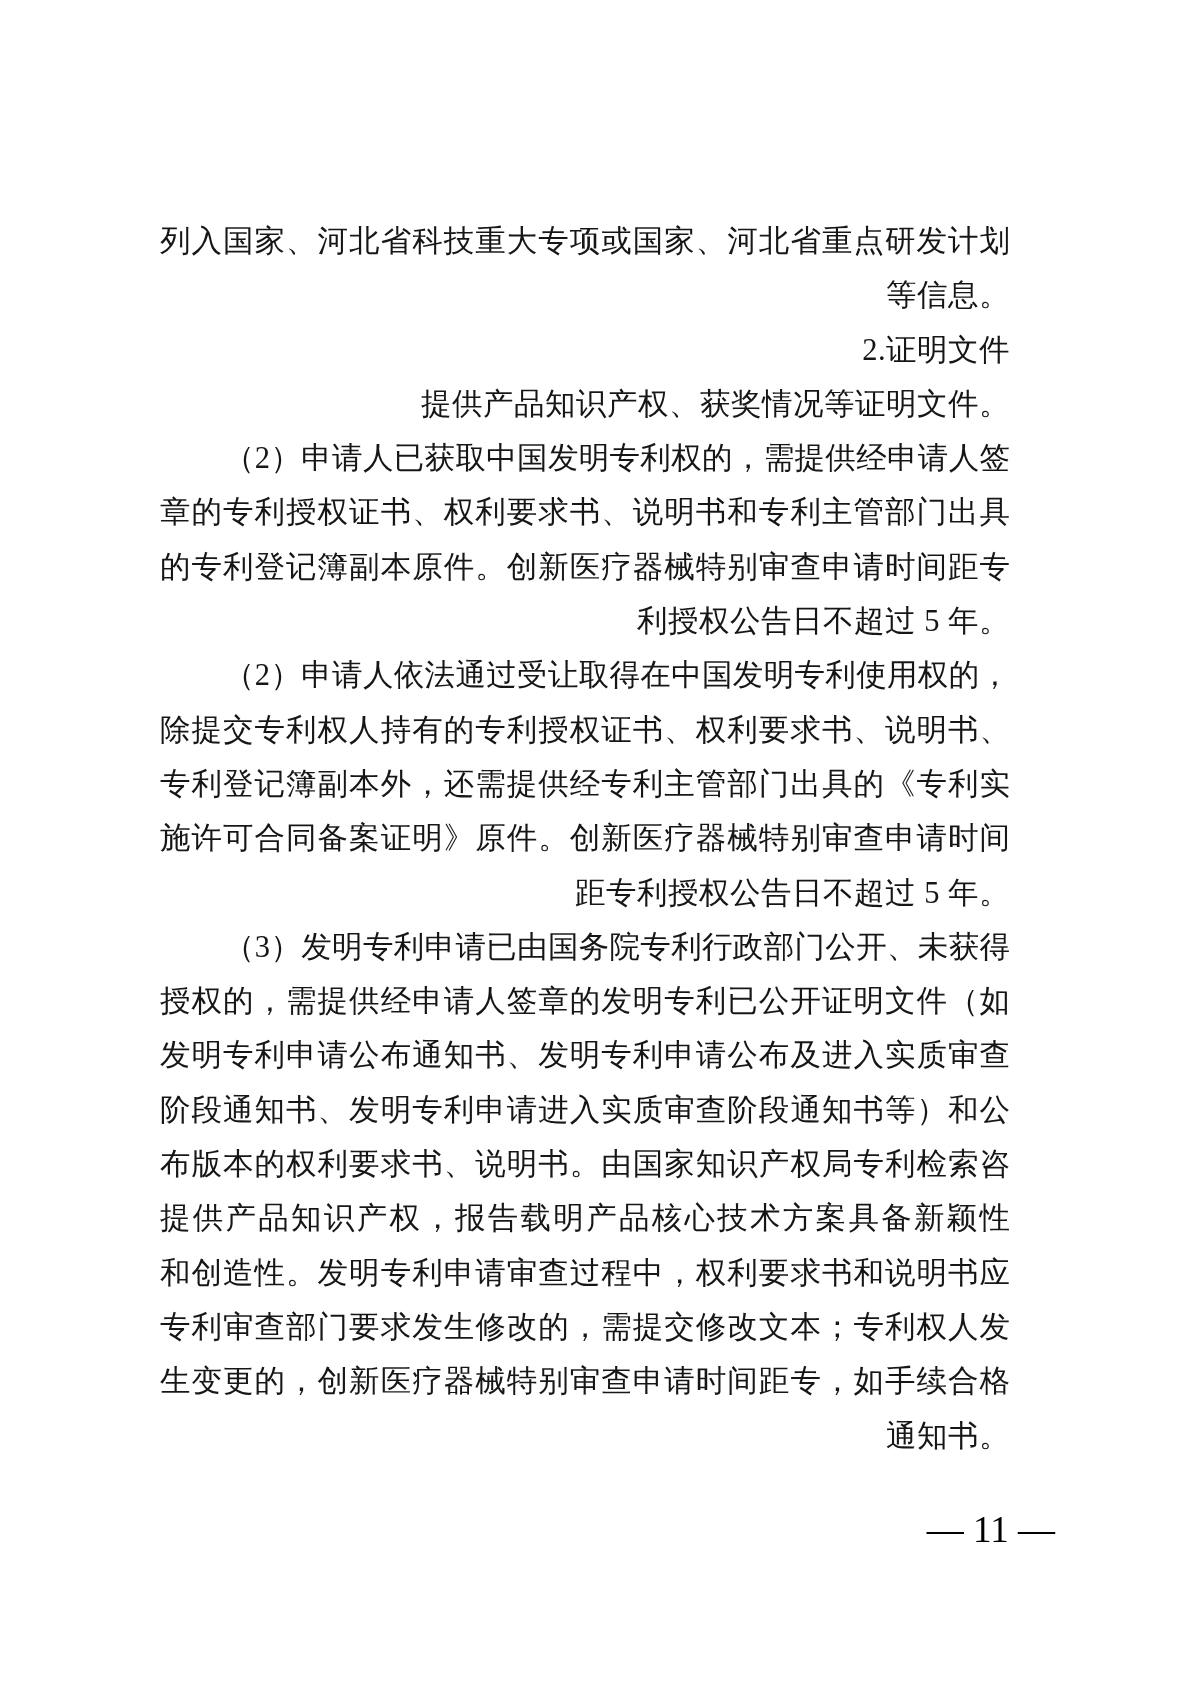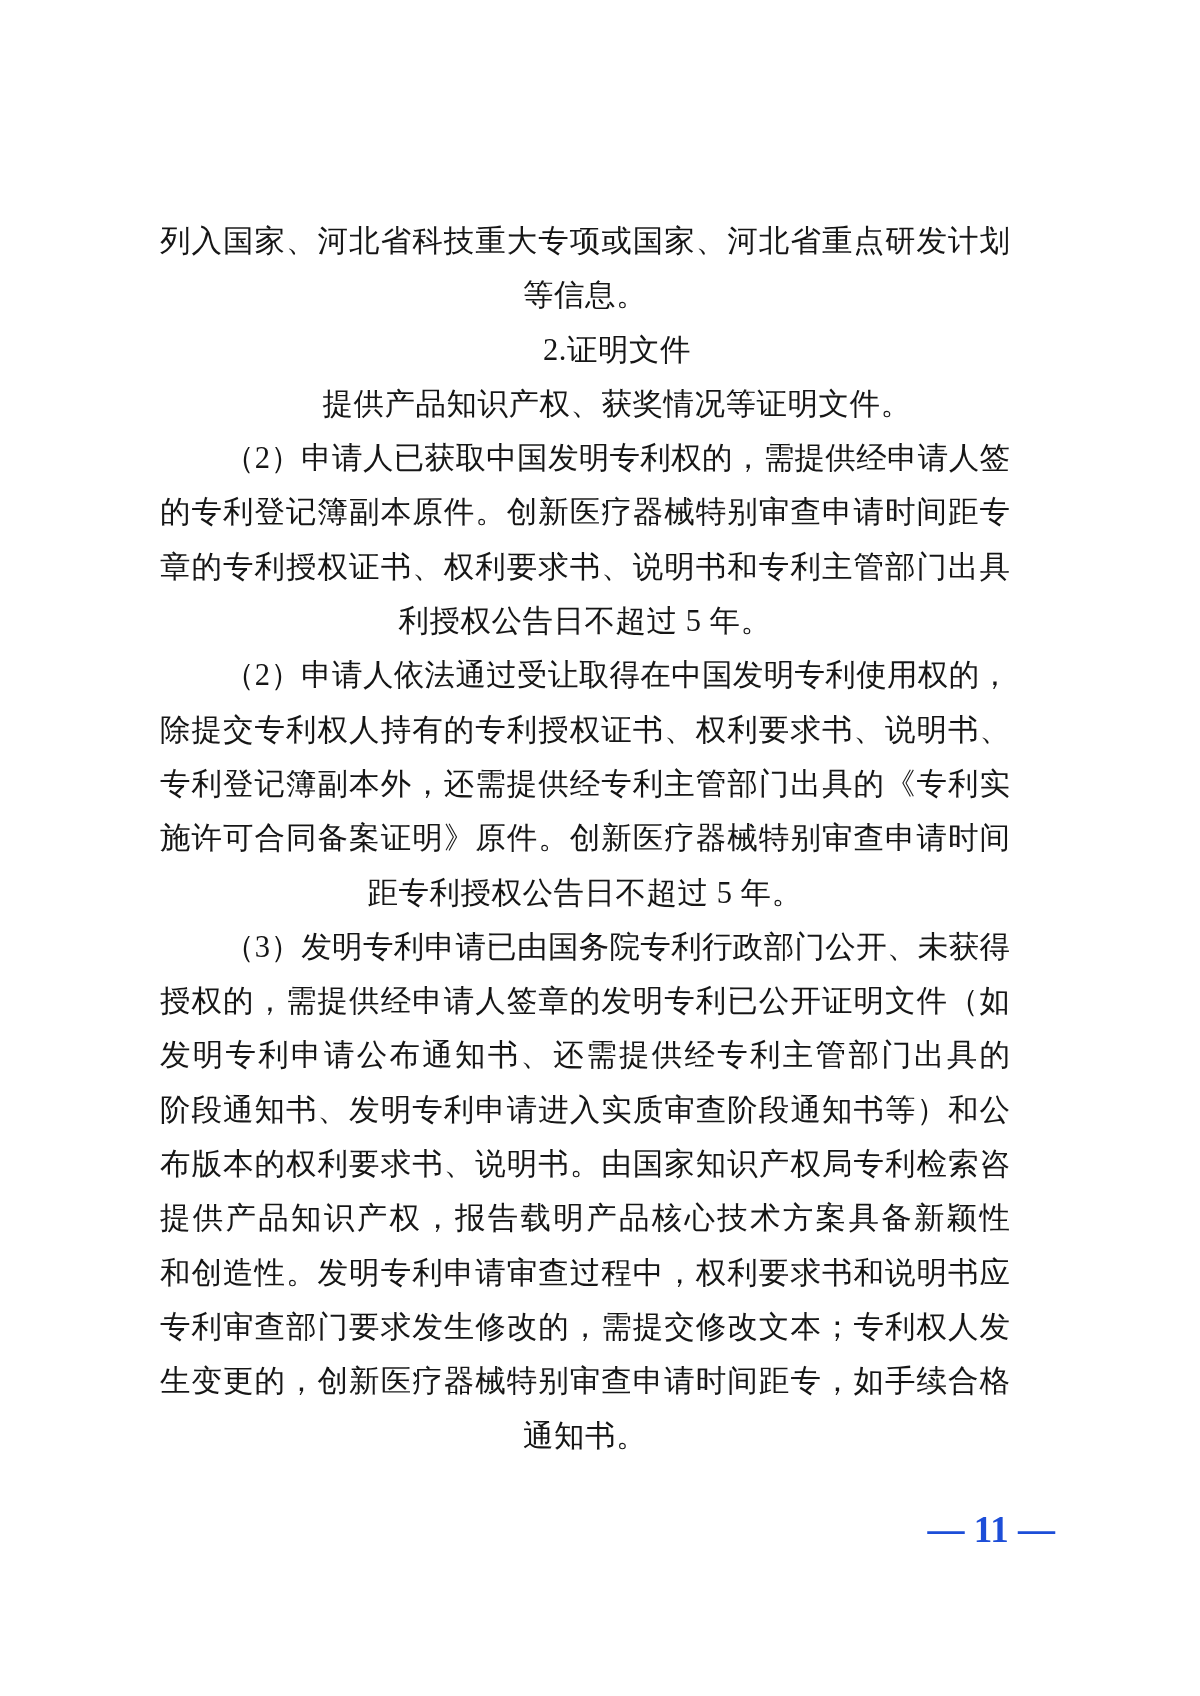--- a/index.html
+++ b/index.html
@@ -20,63 +20,62 @@
     position: absolute;
     left: 160px;
     top: 214px;
     width: 850px;
   }
   .line {
     font-size: 30.5px;
     line-height: 54.3px;
     height: 54.3px;
     white-space: normal;
-    text-align: center;
+    text-align: right;
     letter-spacing: 0.5px;
   }
   .line.justify {
     text-align: justify;
     text-align-last: justify;
     letter-spacing: 0;
   }
   .line.indent {
     padding-left: 64px;
   }
   .page-num {
     position: absolute;
     top: 1510px;
     right: 145px;
     font-size: 37px;
     line-height: 40px;
-    color: #1d4ed8;
+    color: #000000;
     white-space: nowrap;
-    font-weight: bold;
   }
 </style>
 </head>
 <body>
 
 <div class="page">
   <div class="doc-body">
       <div class="line justify">列入国家、河北省科技重大专项或国家、河北省重点研发计划</div>
       <div class="line">等信息。</div>
       <div class="line indent">2.证明文件</div>
       <div class="line indent">提供产品知识产权、获奖情况等证明文件。</div>
       <div class="line indent justify">（2）申请人已获取中国发明专利权的，需提供经申请人签</div>
+      <div class="line justify">章的专利授权证书、权利要求书、说明书和专利主管部门出具</div>
       <div class="line justify">的专利登记簿副本原件。创新医疗器械特别审查申请时间距专</div>
-      <div class="line justify">章的专利授权证书、权利要求书、说明书和专利主管部门出具</div>
       <div class="line">利授权公告日不超过 5 年。</div>
       <div class="line indent justify">（2）申请人依法通过受让取得在中国发明专利使用权的，</div>
       <div class="line justify">除提交专利权人持有的专利授权证书、权利要求书、说明书、</div>
       <div class="line justify">专利登记簿副本外，还需提供经专利主管部门出具的《专利实</div>
       <div class="line justify">施许可合同备案证明》原件。创新医疗器械特别审查申请时间</div>
       <div class="line">距专利授权公告日不超过 5 年。</div>
       <div class="line indent justify">（3）发明专利申请已由国务院专利行政部门公开、未获得</div>
       <div class="line justify">授权的，需提供经申请人签章的发明专利已公开证明文件（如</div>
-      <div class="line justify">发明专利申请公布通知书、还需提供经专利主管部门出具的</div>
+      <div class="line justify">发明专利申请公布通知书、发明专利申请公布及进入实质审查</div>
       <div class="line justify">阶段通知书、发明专利申请进入实质审查阶段通知书等）和公</div>
       <div class="line justify">布版本的权利要求书、说明书。由国家知识产权局专利检索咨</div>
       <div class="line justify">提供产品知识产权，报告载明产品核心技术方案具备新颖性</div>
       <div class="line justify">和创造性。发明专利申请审查过程中，权利要求书和说明书应</div>
       <div class="line justify">专利审查部门要求发生修改的，需提交修改文本；专利权人发</div>
       <div class="line justify">生变更的，创新医疗器械特别审查申请时间距专，如手续合格</div>
       <div class="line">通知书。</div>
     </div>
   <div class="page-num">— 11 —</div>
 </div>

